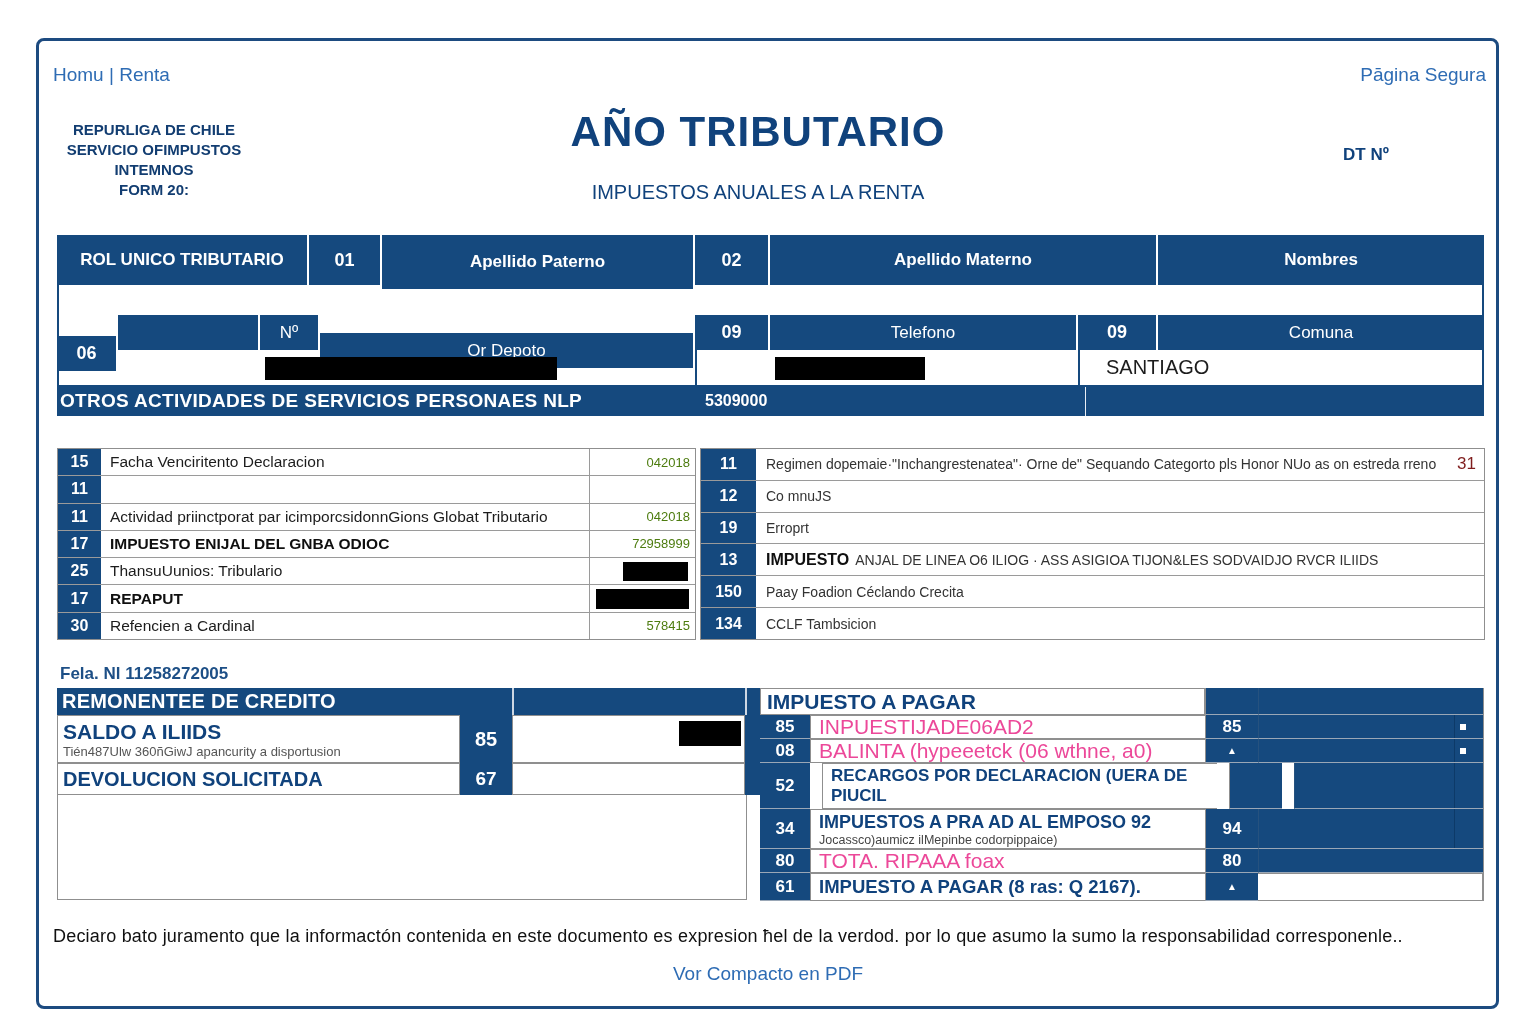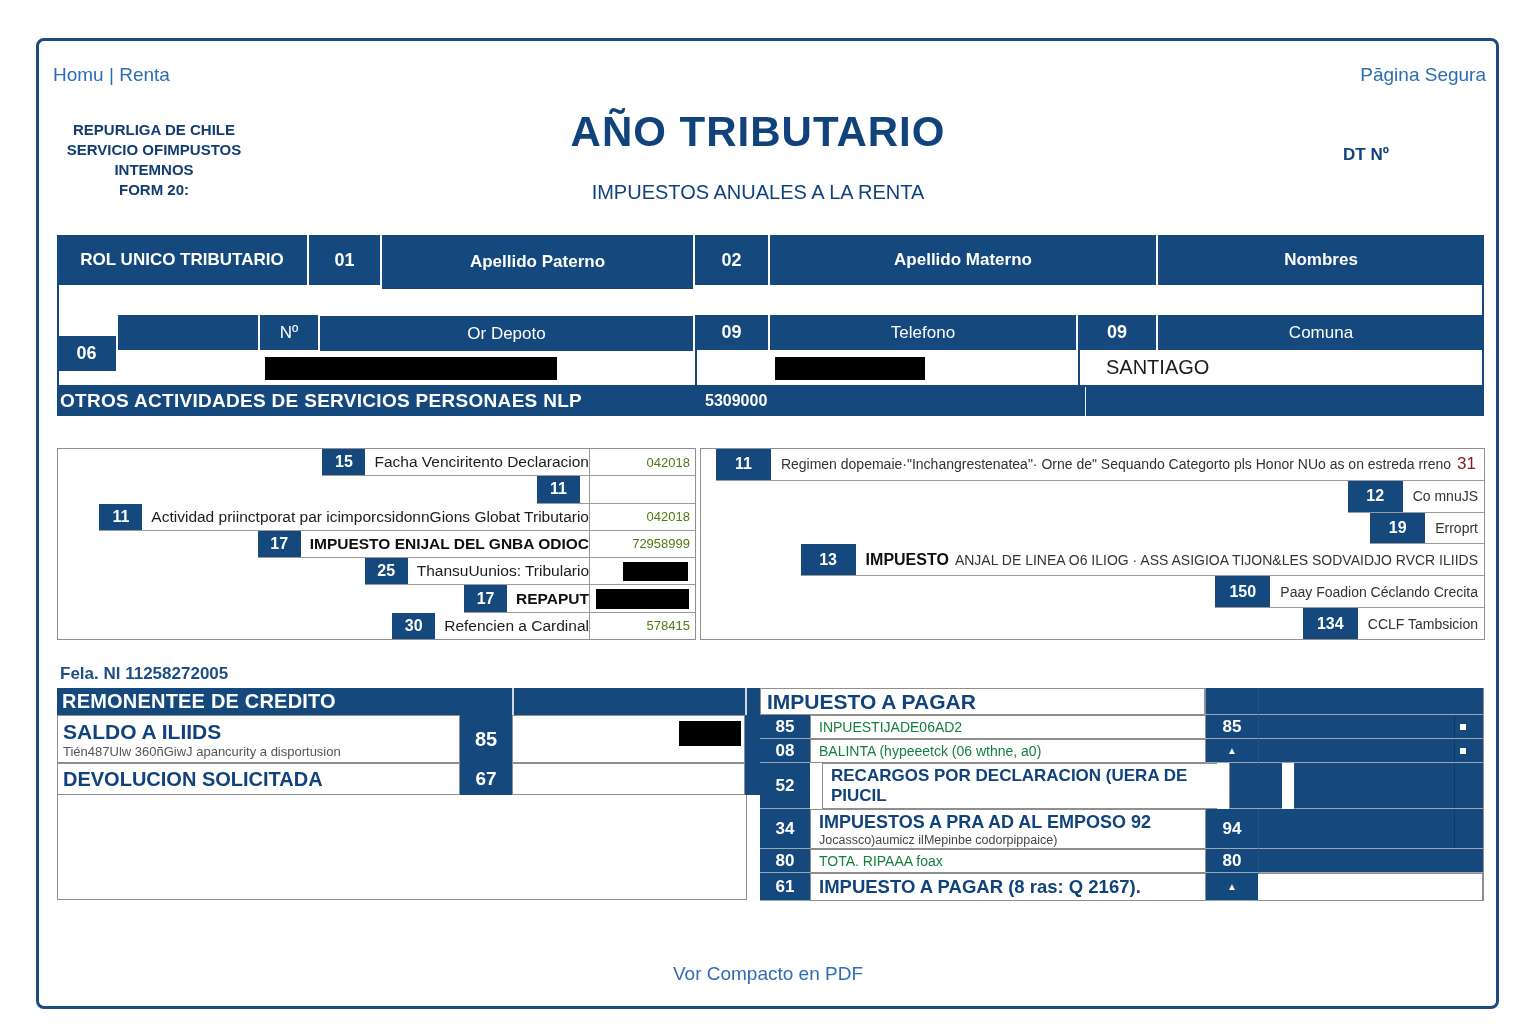--- a/index.html
+++ b/index.html
@@ -29,21 +29,21 @@
   .vnavy{position:absolute;width:2px;background:#15497e;}
   .redbar{position:absolute;background:#000;}
   .santiago{left:1106px;top:356px;font-size:20px;color:#1c1c1c;}
 
   .banner{left:57px;top:387px;width:1427px;height:29px;background:#15497e;}
   .banner .blabel{position:absolute;left:3px;top:3px;color:#fff;font-weight:bold;font-size:19px;letter-spacing:.3px;}
   .banner .bcode{position:absolute;left:648px;top:5px;color:#fff;font-weight:bold;font-size:16px;}
   .banner .bdiv{position:absolute;left:1028px;top:0;width:1px;height:100%;background:#e8eef5;}
 
   
-  .mt{border:1px solid #8f8f8f;display:flex;flex-direction:column;align-items:flex-end;}
+  .mt{border:1px solid #8f8f8f;display:flex;flex-direction:column;}
   .mtl{left:57px;top:448px;width:639px;height:192px;}
   .mtr{left:700px;top:448px;width:785px;height:192px;}
   .mrow{display:flex;flex:1;border-bottom:1px solid #9a9a9a;min-height:0;}
   .mrow:last-child{border-bottom:none;}
   .ccode{width:43px;background:#15497e;color:#fff;font-weight:bold;font-size:16px;
          display:flex;align-items:center;justify-content:center;flex:none;}
   .clabel{flex:1;display:flex;align-items:center;padding-left:9px;font-size:15.5px;color:#1c1c1c;min-width:0;}
   .cval{width:100px;flex:none;border-left:1px solid #9a9a9a;display:flex;align-items:center;
         justify-content:flex-end;padding-right:5px;font-size:13px;color:#4d7c0f;}
   .boldlbl{font-weight:bold;color:#0f0f0f;}
@@ -79,21 +79,21 @@
   .pt-label{width:395px;flex:none;background:#fff;border:1px solid #8f8f8f;border-right:none;
             box-sizing:border-box;display:flex;flex-direction:column;justify-content:center;padding-left:8px;}
   .pt-hlabel{width:445px;flex:none;background:#fff;border:1px solid #8f8f8f;box-sizing:border-box;
              display:flex;align-items:center;padding-left:6px;font-weight:bold;font-size:21px;color:#10427c;}
   .pt-rcode{width:52px;flex:none;font-weight:bold;font-size:17px;border-bottom:1px solid #9aa7b6;border-left:1px solid #8f8f8f;}
   .pt-val{flex:1;position:relative;border-bottom:1px solid #9aa7b6;border-left:1px solid #26527f;}
   .pt-val .vdiv{position:absolute;right:28px;top:0;bottom:0;width:1px;background:#0d3a68;}
   .pt-dot{position:absolute;right:17px;top:50%;margin-top:-3px;width:6px;height:6px;background:#fff;}
   .pt-val-white{flex:1;background:#fff;border:1px solid #8f8f8f;border-left:none;box-sizing:border-box;}
   .tri{font-size:10px;}
-  .plbl{font-size:14px;color:#15803d;}
+  .plbl{font-size:21px;color:#ec4899;}
   .plbl-bold{font-weight:bold;font-size:17px;color:#10427c;line-height:20px;}
   .plbl-sub{font-size:12.5px;color:#444;margin-top:1px;}
   .plbl-final{font-weight:bold;font-size:18.5px;color:#10427c;}
   .r27{height:27px;}.r24{height:24px;}.r46{height:46px;gap:12px;}.r40{height:40px;}.r28{height:28px;justify-content:space-between;}.r48{height:48px;}.r32{height:32px;}
 
   .declaration{left:53px;top:926px;width:1440px;font-size:18px;color:#101010;letter-spacing:.2px;white-space:nowrap;}
   .pdflink{left:36px;right:36px;top:963px;text-align:center;font-size:19px;color:#2e6cb4;}
 </style>
 </head>
 <body>
@@ -119,21 +119,21 @@
   <div class="nc hb" style="left:57px;top:235px;width:250px;height:50px;">ROL UNICO TRIBUTARIO</div>
   <div class="nc cd" style="left:309px;top:235px;width:71px;height:50px;">01</div>
   <div class="nc hb" style="left:382px;top:235px;width:311px;height:54px;">Apellido Paterno</div>
   <div class="nc cd" style="left:695px;top:235px;width:73px;height:50px;">02</div>
   <div class="nc hb" style="left:770px;top:235px;width:386px;height:50px;">Apellido Materno</div>
   <div class="nc hb" style="left:1158px;top:235px;width:326px;height:50px;">Nombres</div>
 
   <div class="nc cd" style="left:57px;top:315px;width:59px;height:35px;margin-top:21px;">06</div>
   <div class="nc" style="left:118px;top:315px;width:140px;height:35px;"></div>
   <div class="nc lt" style="left:260px;top:315px;width:58px;height:35px;">Nº</div>
-  <div class="nc lt" style="left:320px;top:316px;width:373px;height:35px;">Or Depoto</div>
+  <div class="nc lt" style="left:320px;top:333px;width:373px;height:35px;">Or Depoto</div>
   <div class="nc cd" style="left:695px;top:315px;width:73px;height:35px;">09</div>
   <div class="nc lt" style="left:770px;top:315px;width:306px;height:35px;">Telefono</div>
   <div class="nc cd" style="left:1078px;top:315px;width:78px;height:35px;">09</div>
   <div class="nc lt" style="left:1158px;top:315px;width:326px;height:35px;">Comuna</div>
 
   <div class="vnavy" style="left:695px;top:350px;height:36px;"></div>
   <div class="vnavy" style="left:1078px;top:350px;height:36px;"></div>
   <div class="redbar" style="left:265px;top:357px;width:292px;height:23px;"></div>
   <div class="redbar" style="left:775px;top:357px;width:150px;height:23px;"></div>
   <div class="abs santiago">SANTIAGO</div>
@@ -309,14 +309,15 @@
     <div class="ptrow r28">
       <div class="pt-code navybg">61</div>
       <div class="pt-label">
           <span class="plbl-final">IMPUESTO A PAGAR (8 ras: Q 2167).</span>
         </div>
       <div class="pt-rcode navybg tri">▲</div>
       <div class="pt-val-white"></div>
     </div>
   </div>
 
+  <div class="abs declaration">Deciaro bato juramento que la informactón contenida en este documento es expresion ħel de la verdod. por lo que asumo la sumo la responsabilidad corresponenle..</div>
   <div class="abs pdflink">Vor Compacto en PDF</div>
 </div>
 
 </body></html>

